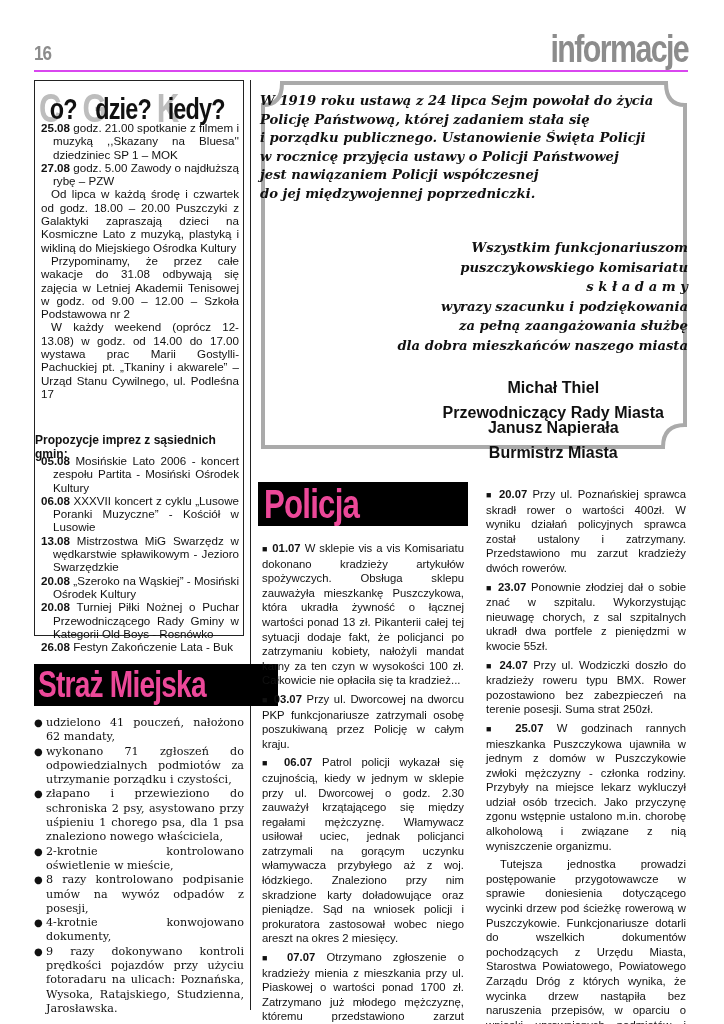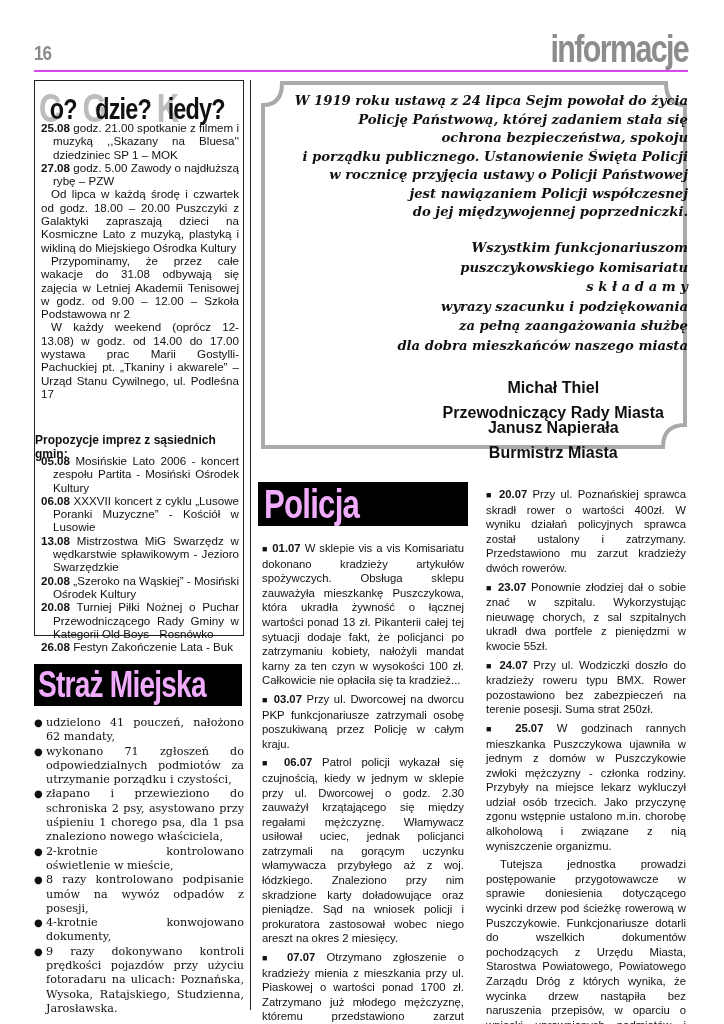--- a/index.html
+++ b/index.html
@@ -17,28 +17,28 @@
   .ev { text-indent:-12px; padding-left:12px; text-align:justify; }
   .ev b { font-weight:bold; }
   .para { text-indent:10px; text-align:justify; }
   #events-main { top:40px; }
   #neigh-title { position:absolute; left:0; width:208px; top:352px; font-weight:bold; font-size:12px; }
   #neigh-list { top:373px; }
   .vrule { position:absolute; left:250px; top:80px; width:1px; height:930px; background:#222; }
   
   #tribute { position:absolute; left:260px; top:80px; width:428px; height:370px; }
   #tribute svg { position:absolute; left:0; top:0; }
-  #tribute-text { position:absolute; left:0; top:12px; width:428px; text-align:right; font-family:"DejaVu Serif", serif; font-style:italic; font-weight:bold; font-size:13.2px; line-height:18.5px; }
+  #tribute-text { position:absolute; left:0; top:12px; width:428px; text-align:left; font-family:"DejaVu Serif", serif; font-style:italic; font-weight:bold; font-size:13.2px; line-height:18.5px; }
   #tribute-text2 { position:absolute; left:0; top:158px; width:428px; text-align:right; font-family:"DejaVu Serif", serif; font-style:italic; font-weight:bold; font-size:13.2px; line-height:19.5px; }
   #signatures { position:absolute; right:24px; top:300px; text-align:center; font-size:16px; line-height:15px; font-weight:bold; }
   #signatures .role { font-weight:bold;margin-top:10px; }
   
-  .black-head { position:absolute; background:#000; color:#f0abfc; font-weight:bold; letter-spacing:-1px; white-space:nowrap; overflow:hidden; }
+  .black-head { position:absolute; background:#000; color:#ec4899; font-weight:bold; letter-spacing:-1px; white-space:nowrap; overflow:hidden; }
   .black-head span { display:inline-block; transform:scaleX(0.78); transform-origin:left; }
-  #straz-head { left:34px; top:664px; width:208px; height:42px; font-size:36px; line-height:42px; padding-left:4px; box-sizing:border-box; }
+  #straz-head { left:34px; top:664px; width:244px; height:42px; font-size:36px; line-height:42px; padding-left:4px; box-sizing:border-box; }
   #policja-head { left:258px; top:482px; width:210px; height:44px; font-size:40px; line-height:44px; padding-left:6px; box-sizing:border-box; }
   
   #straz-list { position:absolute; left:34px; top:716px; width:210px; font-family:"DejaVu Serif", serif; font-size:11.2px; line-height:14.3px; }
   #straz-list .si { padding-left:12px; text-indent:-12px; text-align:justify; }
   #straz-list .bullet { display:inline-block; width:12px; text-indent:0; font-size:10px; }
   
   .pol-col { position:absolute; width:210px; font-size:11.3px; line-height:14.6px; text-align:justify; }
   #pol-col1 { left:258px; top:537px; }
   #pol-col2 { left:482px; top:483px; width:208px; }
   .pol-col p { margin:4px; }
@@ -79,21 +79,20 @@
 
 <div class="vrule"></div>
 
 <div id="tribute">
   <svg width="428" height="370">
     <path d="M22,3 L406,3 Q406,25 425,25 L425,345 Q403,345 403,367 L22,367 L3,367 L3,25 Q22,25 22,3 Z" fill="none" stroke="#aaa" stroke-width="4"></path>
   </svg>
   <div id="tribute-text">
     <div>W 1919 roku ustawą z 24 lipca Sejm powołał do życia</div>
     <div>Policję Państwową, której zadaniem stała się</div>
-    <div>ochrona bezpieczeństwa, spokoju</div>
     <div>i porządku publicznego. Ustanowienie Święta Policji</div>
     <div>w rocznicę przyjęcia ustawy o Policji Państwowej</div>
     <div>jest nawiązaniem Policji współczesnej</div>
     <div>do jej międzywojennej poprzedniczki.</div>
   </div>
   <div id="tribute-text2">
     <div>Wszystkim funkcjonariuszom</div>
     <div>puszczykowskiego komisariatu</div>
     <div>s k ł a d a m y</div>
     <div>wyrazy szacunku i podziękowania</div>

